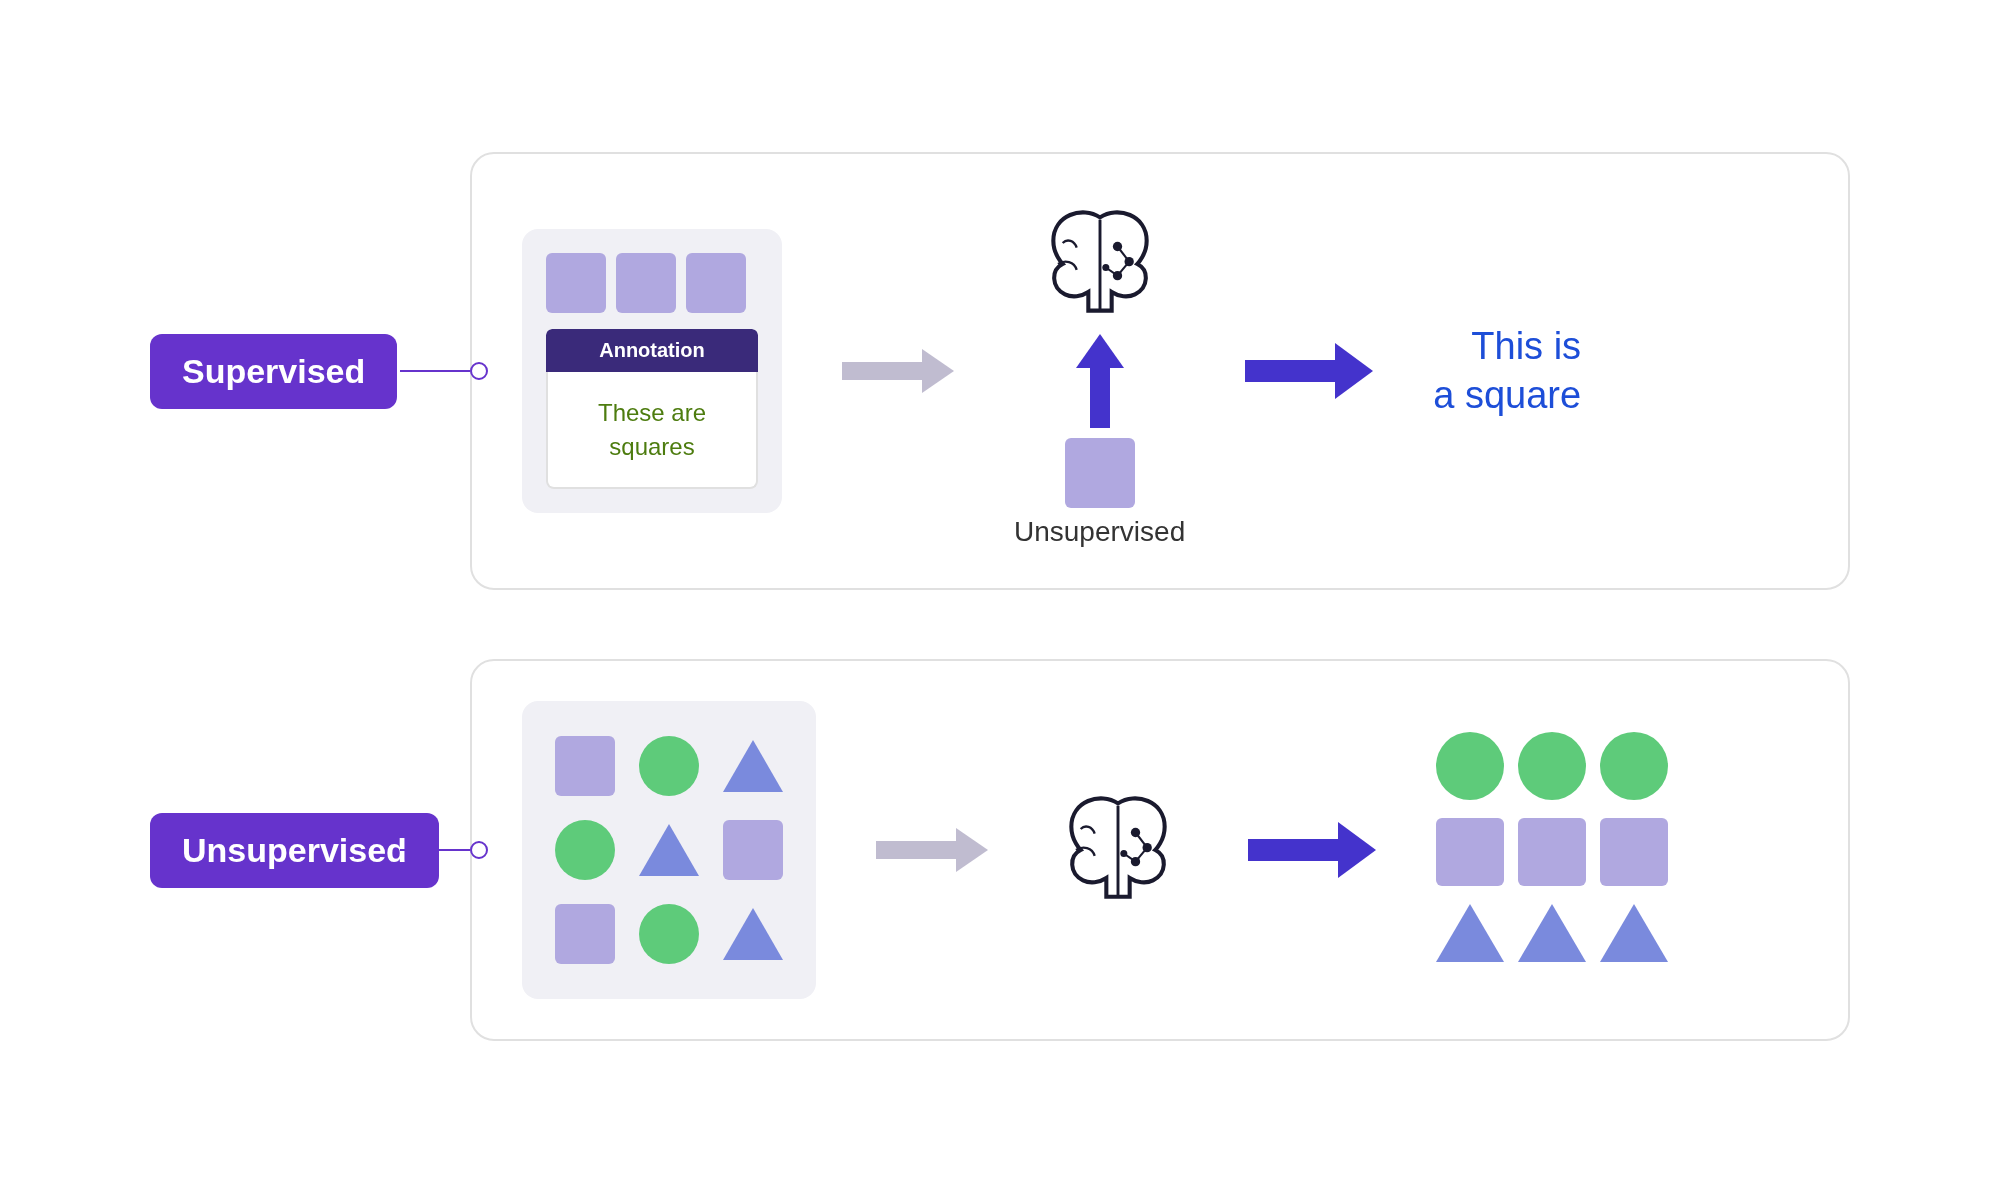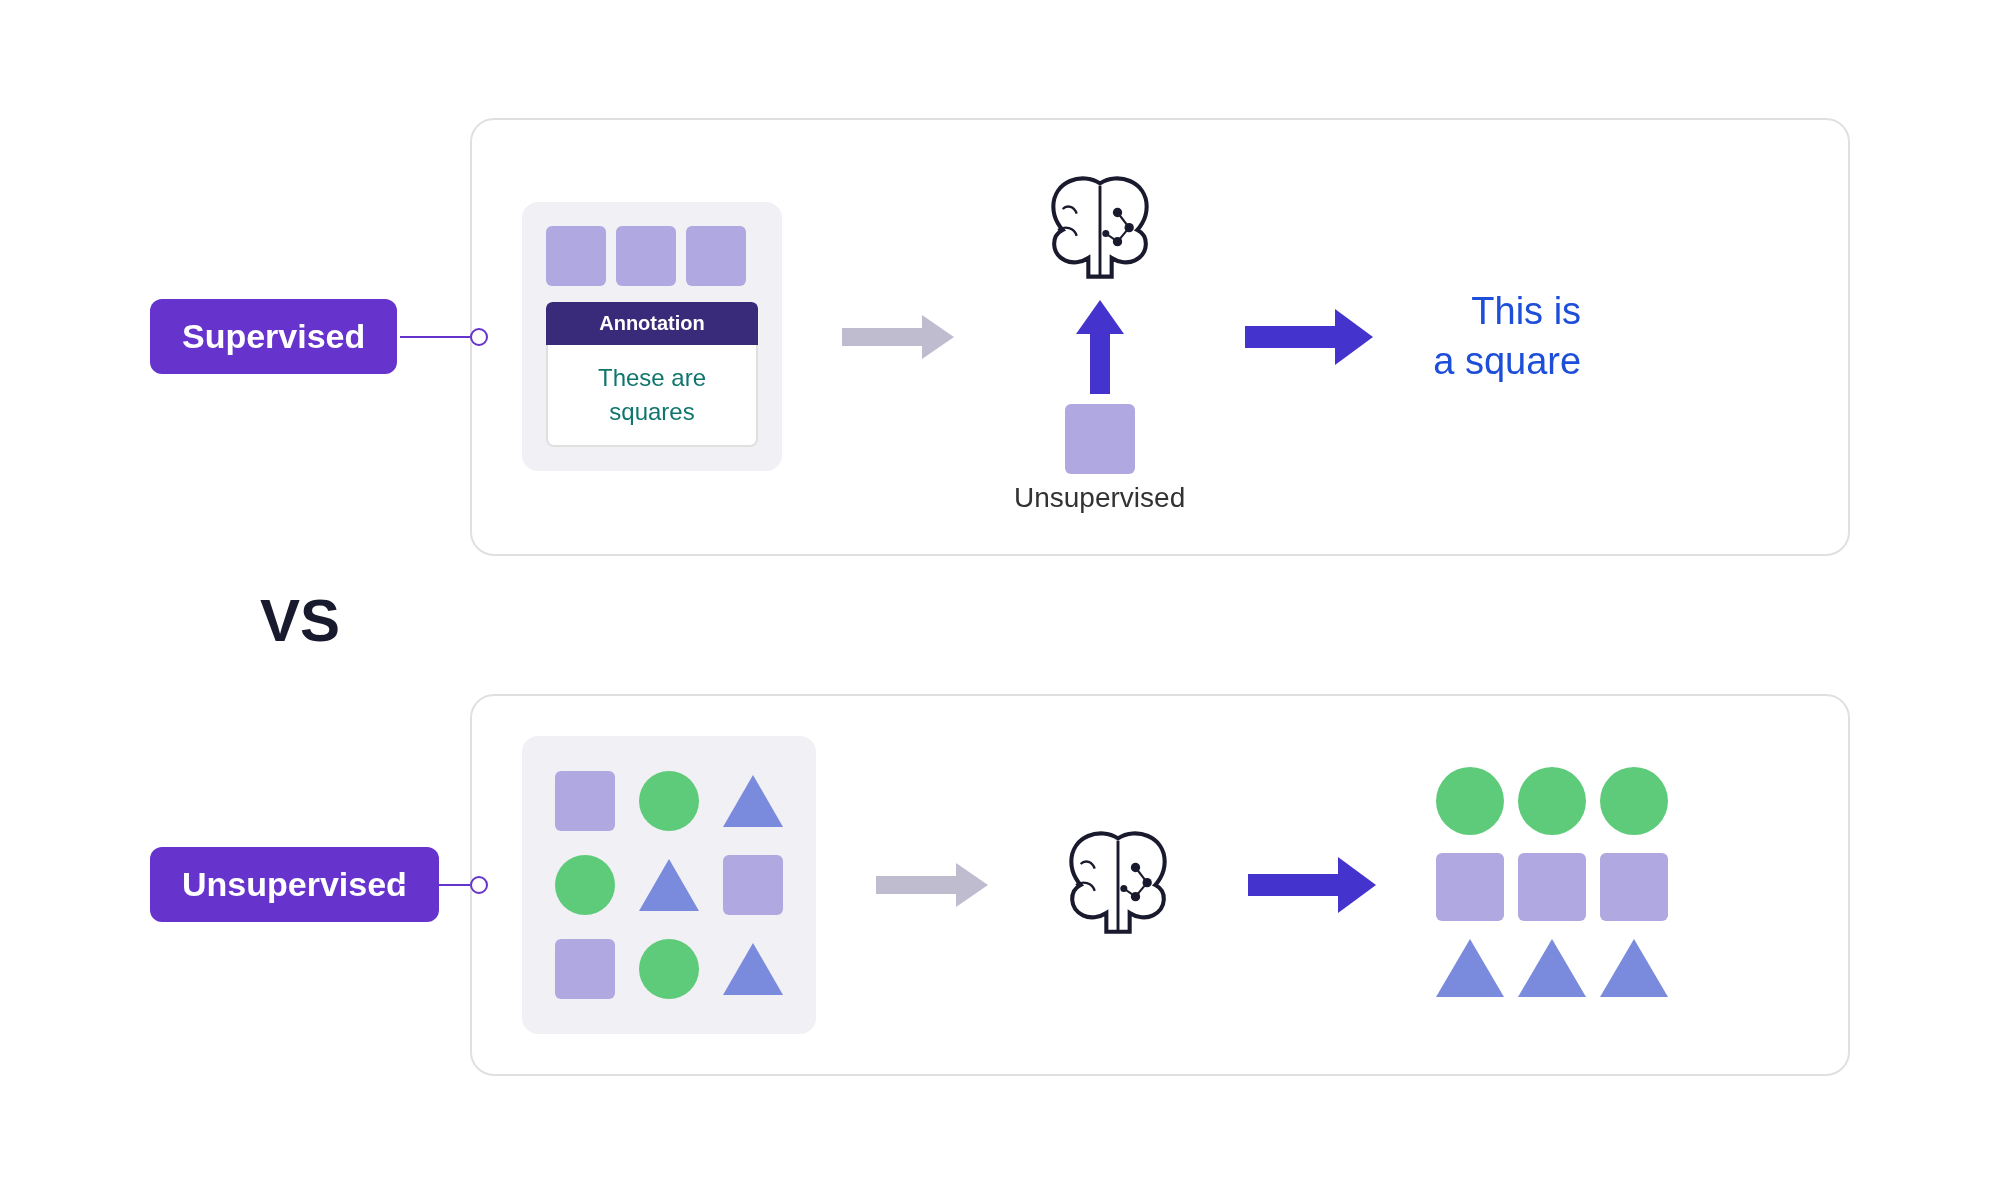--- a/index.html
+++ b/index.html
@@ -110,23 +110,23 @@
       padding: 10px 20px;
       border-radius: 6px 6px 0 0;
       text-align: center;
       width: 100%;
     }
     .annotation-content {
       background: white;
       border: 2px solid #e0e0e0;
       border-top: none;
       border-radius: 0 0 8px 8px;
-      padding: 16px 24px;
+      padding: 24px 24px;
       font-size: 24px;
-      color: #0f766e;
+      color: #4d7c0f;
       text-align: center;
       line-height: 1.4;
       width: 100%;
     }
     .annotation-wrapper {
       width: 100%;
       border-radius: 6px;
       overflow: hidden;
     }
 
@@ -348,23 +348,20 @@
       <div class="blue-arrow-right">
         <div class="blue-arrow-shaft"></div>
         <div class="blue-arrow-head"></div>
       </div>
 
       <div class="output-text">This is<br>a square</div>
 
     </div>
   </div>
 
-  <div style="position:relative; display:flex; justify-content:flex-start; padding-left: 110px; margin-top:-30px; margin-bottom:-30px;">
-    <span style="font-size:60px; font-weight:900; color:#1a1a2e;">VS</span>
-  </div>
 
   <div class="row" style="position:relative; min-height: 400px;">
 
     <div class="label-badge">
       <span>Unsupervised</span>
     </div>
 
     <div class="connector">
       <div class="connector-line"></div>
       <div class="connector-circle"></div>

